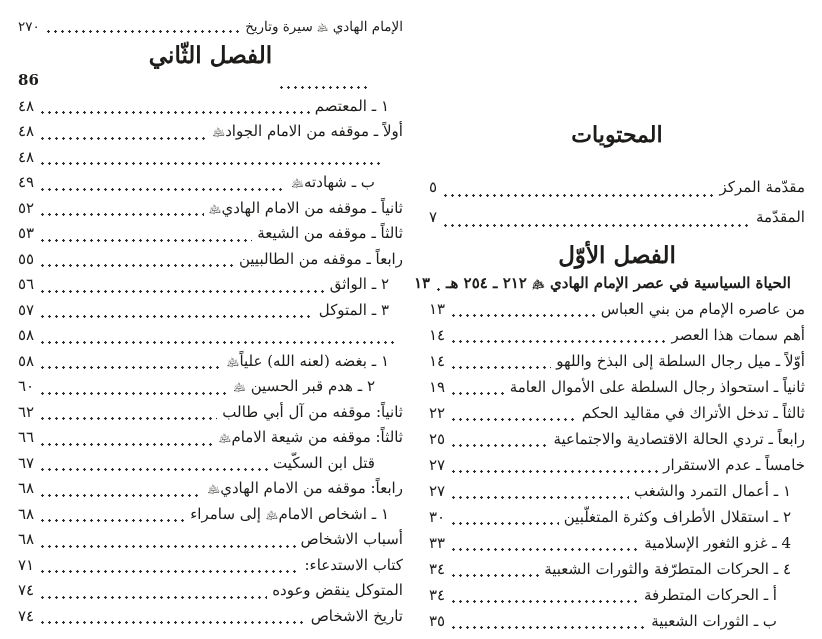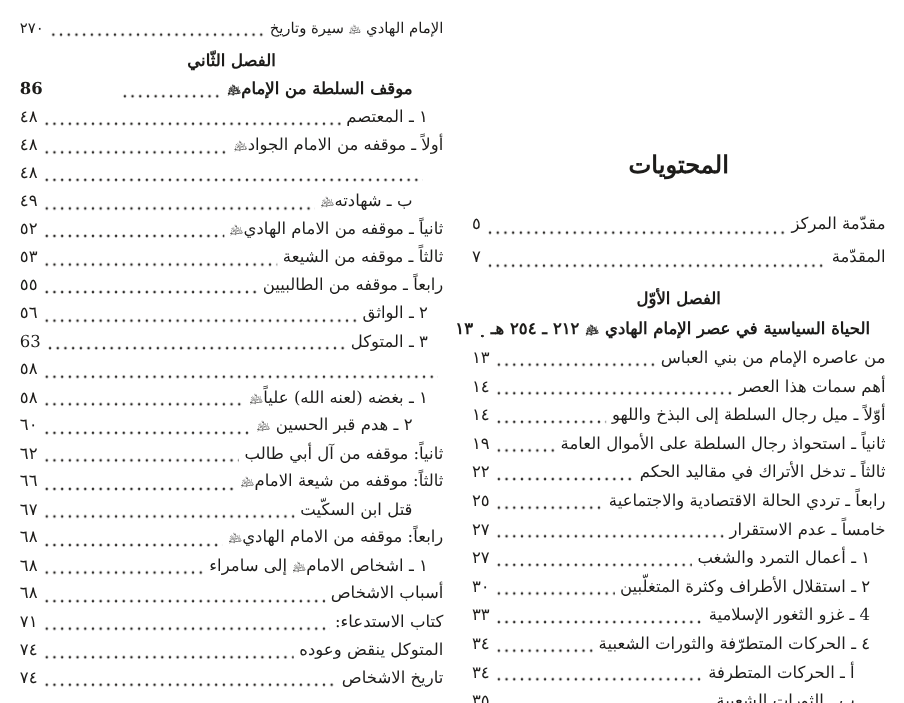--- a/index.html
+++ b/index.html
@@ -4,21 +4,21 @@
 <style>
   html,body{margin:0;padding:0}
   body{
     width:822px;height:639px;overflow:hidden;
     background:#ffffff;color:#1d1c1a;
     font-family:"DejaVu Serif","Liberation Serif",serif;
   }
   .spread{display:flex;width:822px;height:639px;background:#ffffff}
   .page{width:411px;height:639px;box-sizing:border-box;position:relative}
   .page-left{padding:14px 8px 0 18px}
-  .page-right{padding:16px 17px 0 18px}
+  .page-right{padding:0 17px 0 18px}
 
   .toc-row{
     display:flex;direction:rtl;align-items:baseline;
     height:25.5px;line-height:25.5px;font-size:15px;white-space:nowrap;
   }
   .page-right .toc-row{height:26px;line-height:26px}
   .page-right .intro-list .toc-row{height:30px;line-height:30px}
   .toc-row.bold{font-weight:bold}
   .ind1{padding-right:14px}
   .ind2{padding-right:28px}
@@ -30,21 +30,21 @@
     background-image:radial-gradient(circle,#2e2c29 1.05px,transparent 1.45px);
     background-size:7px 5px;background-repeat:repeat-x;
     background-position:0 calc(100% - 4px);
   }
   .gap{flex:1 1 auto}
   .toc-page{flex:0 0 auto}
 
   .running-header{height:24px;line-height:24px;font-size:13.5px}
 
   .chapter-heading{
-    margin:0;text-align:center;font-weight:bold;font-size:15px;
+    margin:0;text-align:center;font-weight:bold;font-size:23px;
   }
   .page-left .chapter-heading{margin-top:4px;height:26px;line-height:26px}
   .page-right .chapter-heading{margin-top:8px;height:30px;line-height:30px}
 
   .toc-title{
     margin:116px 0 0;text-align:center;font-weight:bold;
     font-size:22px;height:36px;line-height:36px;letter-spacing:0;
   }
   .intro-list{margin-top:20px}
 
@@ -57,21 +57,20 @@
 
   <section class="page page-left">
     <div class="toc-row running-header">
       <span class="toc-text">الإمام الهادي <span class="hon">﵇</span> سيرة وتاريخ</span>
       <span class="leader"></span>
       <span class="toc-page">٢٧٠</span>
     </div>
     <h2 class="chapter-heading">الفصل الثّاني</h2>
     <div class="toc-list">
         <div class="toc-row ind2 bold">
-          <span class="toc-text">موقف السلطة من الإمام<span class="hon">﵇</span></span>
           <span class="leader" style="flex: 0 0 92px;"></span>
           <span class="gap"></span>
           <span class="toc-page">86</span>
         </div>
         <div class="toc-row ind1">
           <span class="toc-text">١ ـ المعتصم</span>
           <span class="leader"></span>
           <span class="toc-page">٤٨</span>
         </div>
         <div class="toc-row ind0">
@@ -104,21 +103,21 @@
           <span class="toc-page">٥٥</span>
         </div>
         <div class="toc-row ind1">
           <span class="toc-text">٢ ـ الواثق</span>
           <span class="leader"></span>
           <span class="toc-page">٥٦</span>
         </div>
         <div class="toc-row ind1">
           <span class="toc-text">٣ ـ المتوكل</span>
           <span class="leader"></span>
-          <span class="toc-page">63</span>
+          <span class="toc-page">٥٧</span>
         </div>
         <div class="toc-row ind0">
           <span class="leader"></span>
           <span class="toc-page">٥٨</span>
         </div>
         <div class="toc-row ind1">
           <span class="toc-text">١ ـ بغضه (لعنه الله) علياً<span class="hon">﵇</span></span>
           <span class="leader"></span>
           <span class="toc-page">٥٨</span>
         </div>

